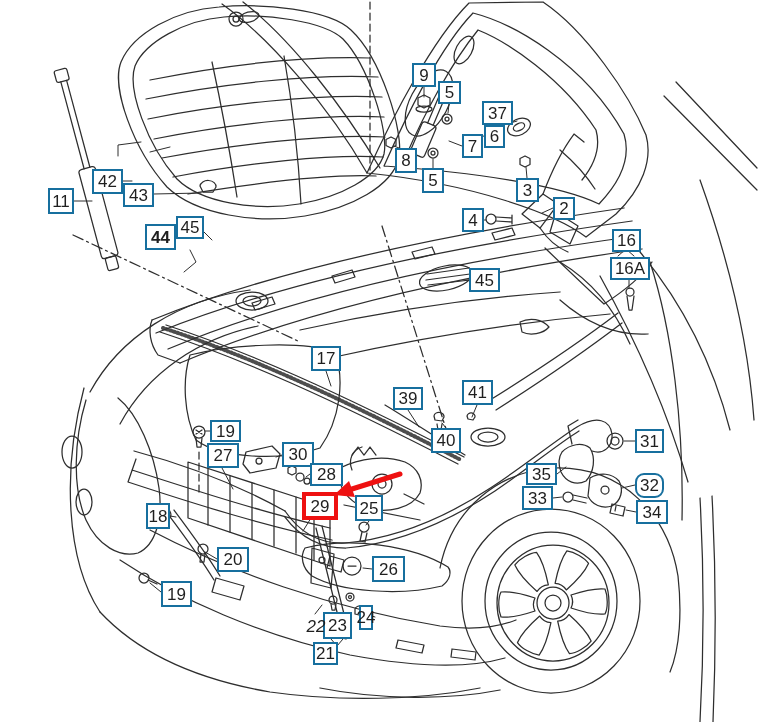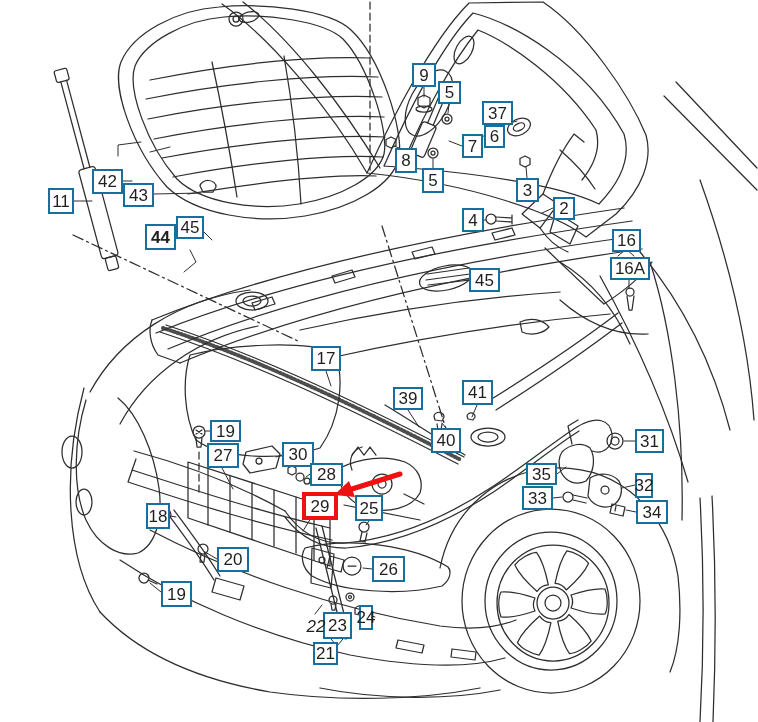--- a/index.html
+++ b/index.html
@@ -249,21 +249,21 @@
       <div class="callout" style="left: 431px; top: 428px; width: 30px; height: 25px;">40</div>
       <div class="callout" style="left: 635px; top: 429px; width: 29px; height: 24px;">31</div>
       <div class="callout" style="left: 210px; top: 420px; width: 31px; height: 22px;">19</div>
       <div class="callout" style="left: 207px; top: 443px; width: 32px; height: 25px;">27</div>
       <div class="callout" style="left: 282px; top: 442px; width: 32px; height: 25px;">30</div>
       <div class="callout" style="left: 310px; top: 463px; width: 33px; height: 23px;">28</div>
       <div class="callout highlight" style="left: 302px; top: 492px; width: 36px; height: 28px;">29</div>
       <div class="callout" style="left: 355px; top: 495px; width: 28px; height: 26px;">25</div>
       <div class="callout" style="left: 526px; top: 463px; width: 31px; height: 22px;">35</div>
       <div class="callout" style="left: 522px; top: 486px; width: 31px; height: 24px;">33</div>
-      <div class="callout" style="left: 635px; top: 473px; width: 18px; height: 25px;">32</div>
+      <div class="callout" style="left: 635px; top: 473px; width: 29px; height: 25px; border-radius: 9px;">32</div>
       <div class="callout" style="left: 636px; top: 500px; width: 32px; height: 24px;">34</div>
       <div class="callout" style="left: 146px; top: 503px; width: 24px; height: 26px;">18</div>
       <div class="callout" style="left: 217px; top: 547px; width: 32px; height: 25px;">20</div>
       <div class="callout" style="left: 372px; top: 556px; width: 33px; height: 26px;">26</div>
       <div class="callout" style="left: 161px; top: 581px; width: 31px; height: 26px;">19</div>
       <div class="callout" style="left: 359px; top: 605px; width: 14px; height: 25px;">24</div>
       <div class="callout" style="left: 323px; top: 612px; width: 29px; height: 27px;">23</div>
       <div class="callout" style="left: 313px; top: 642px; width: 25px; height: 23px;">21</div>
       <div class="callout plain" style="left: 304px; top: 615px; width: 24px; height: 22px; font-style: italic;">22</div>
     </div>

